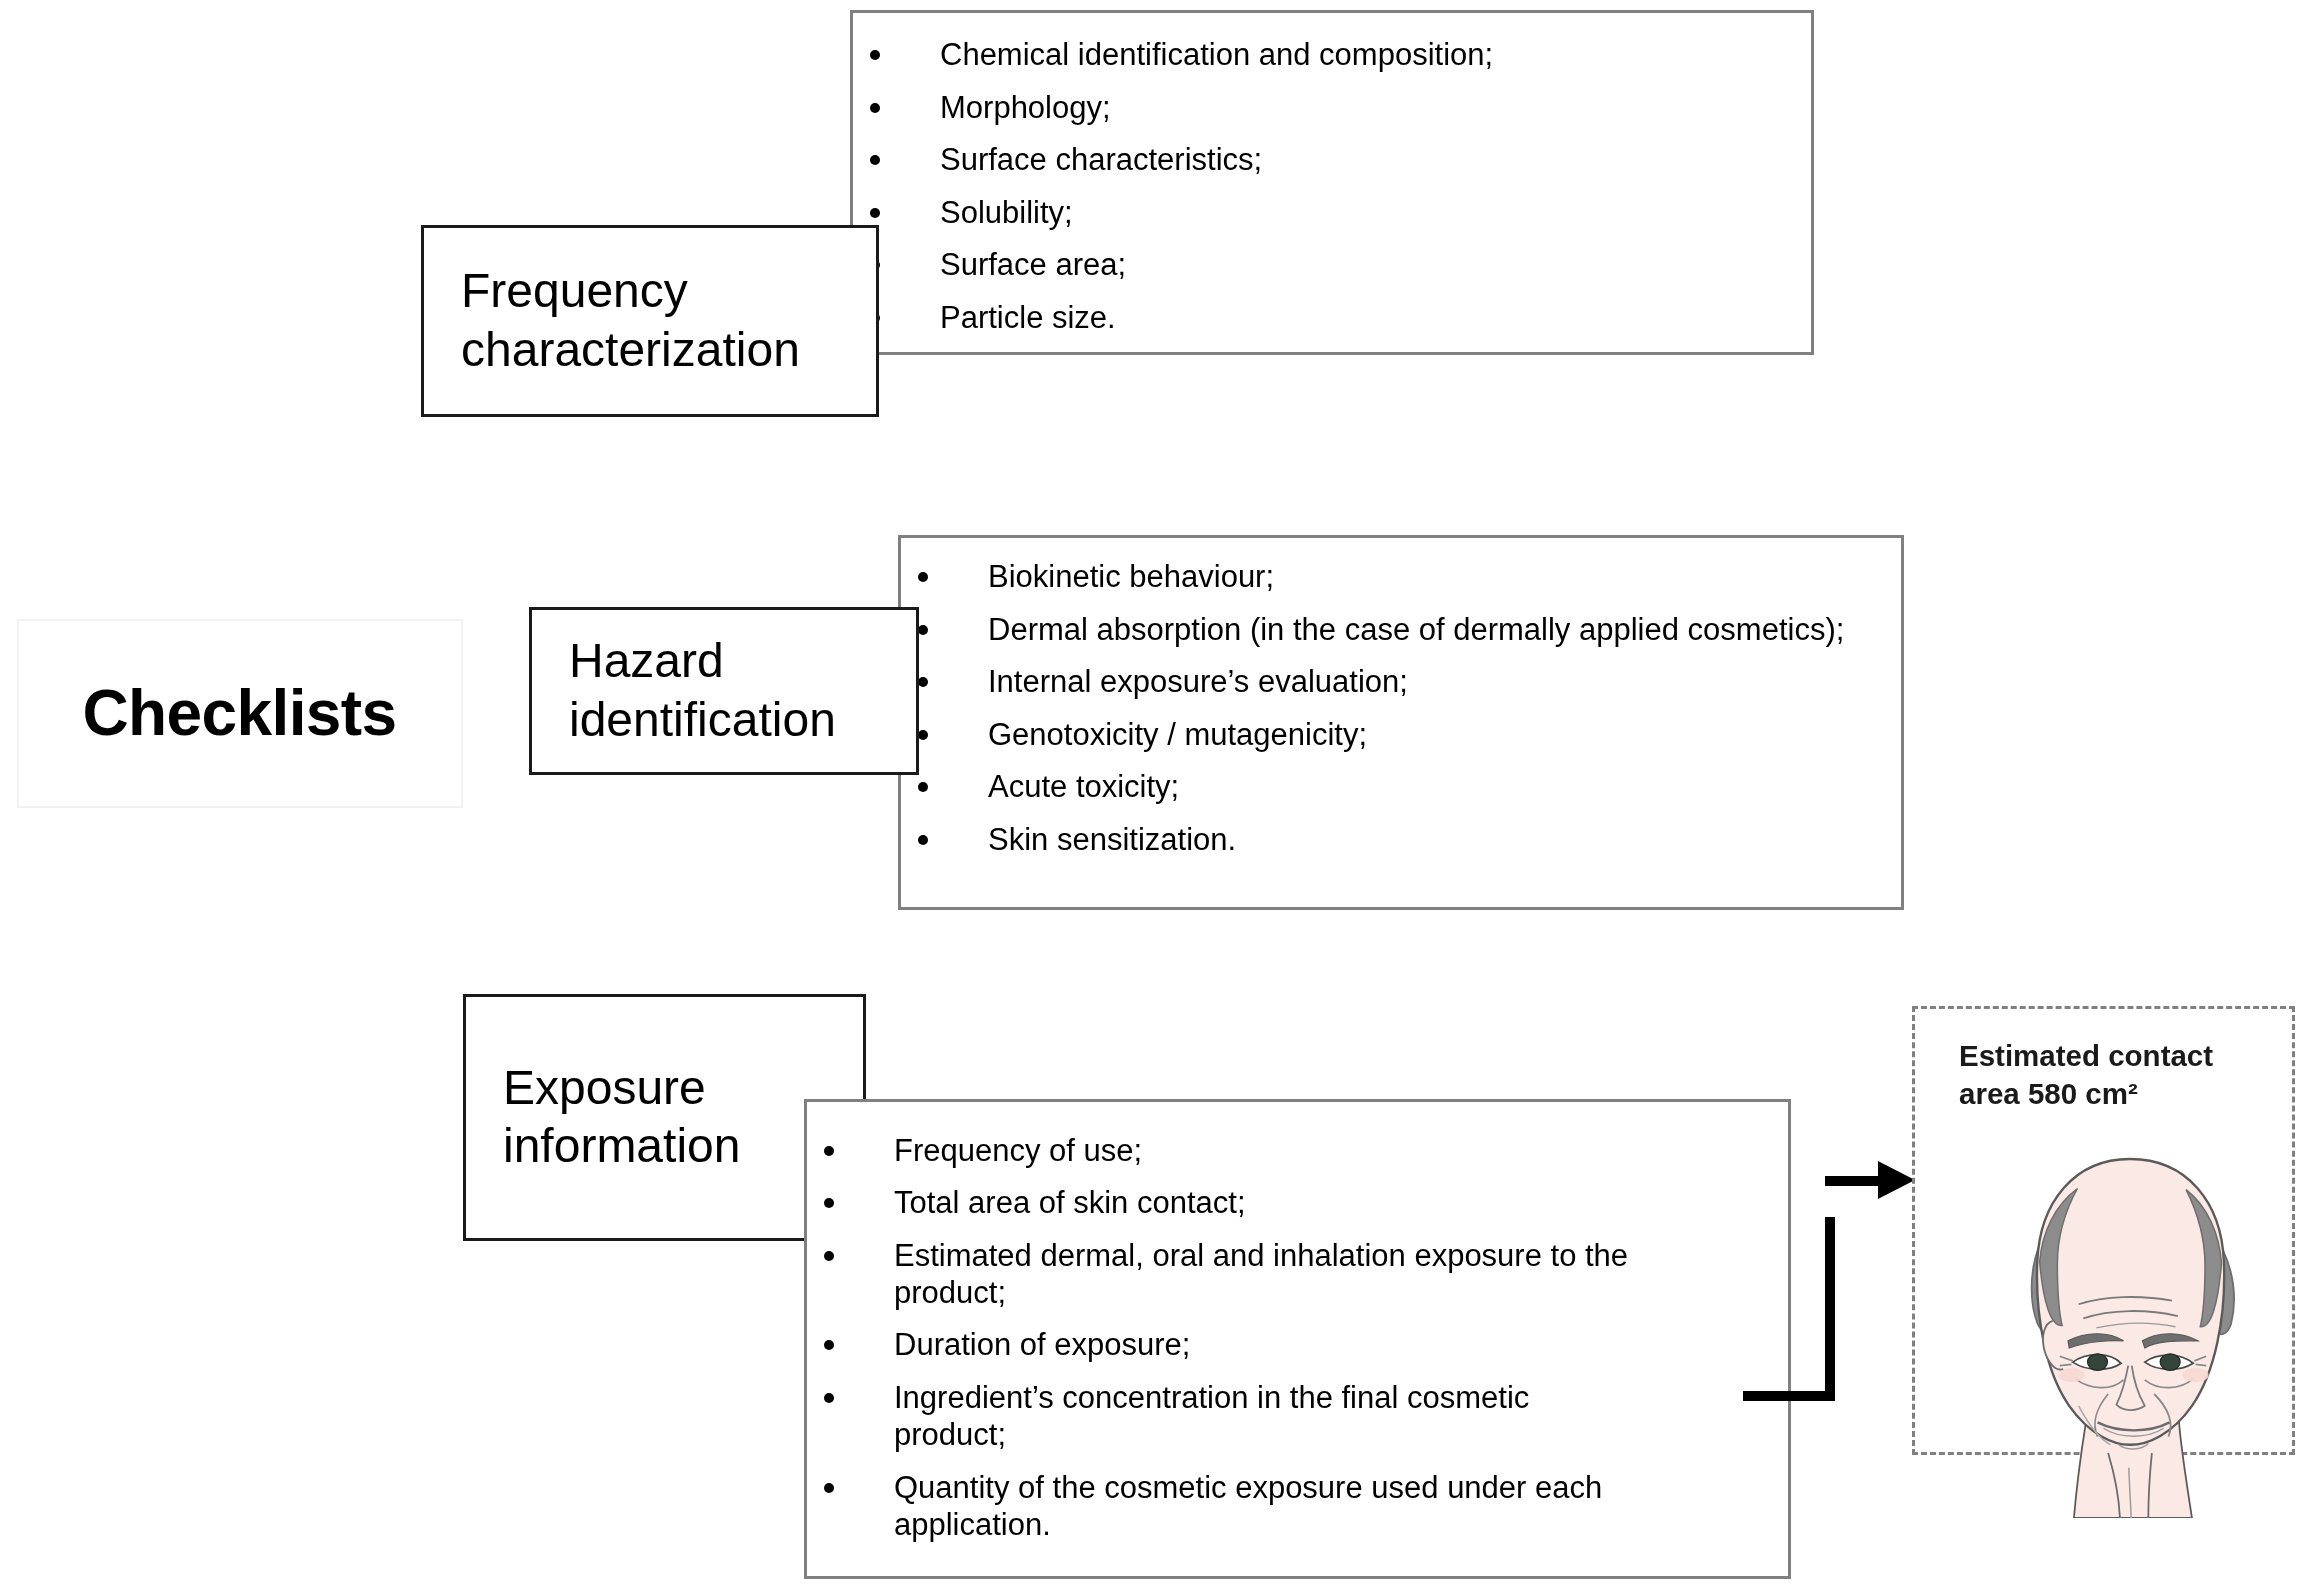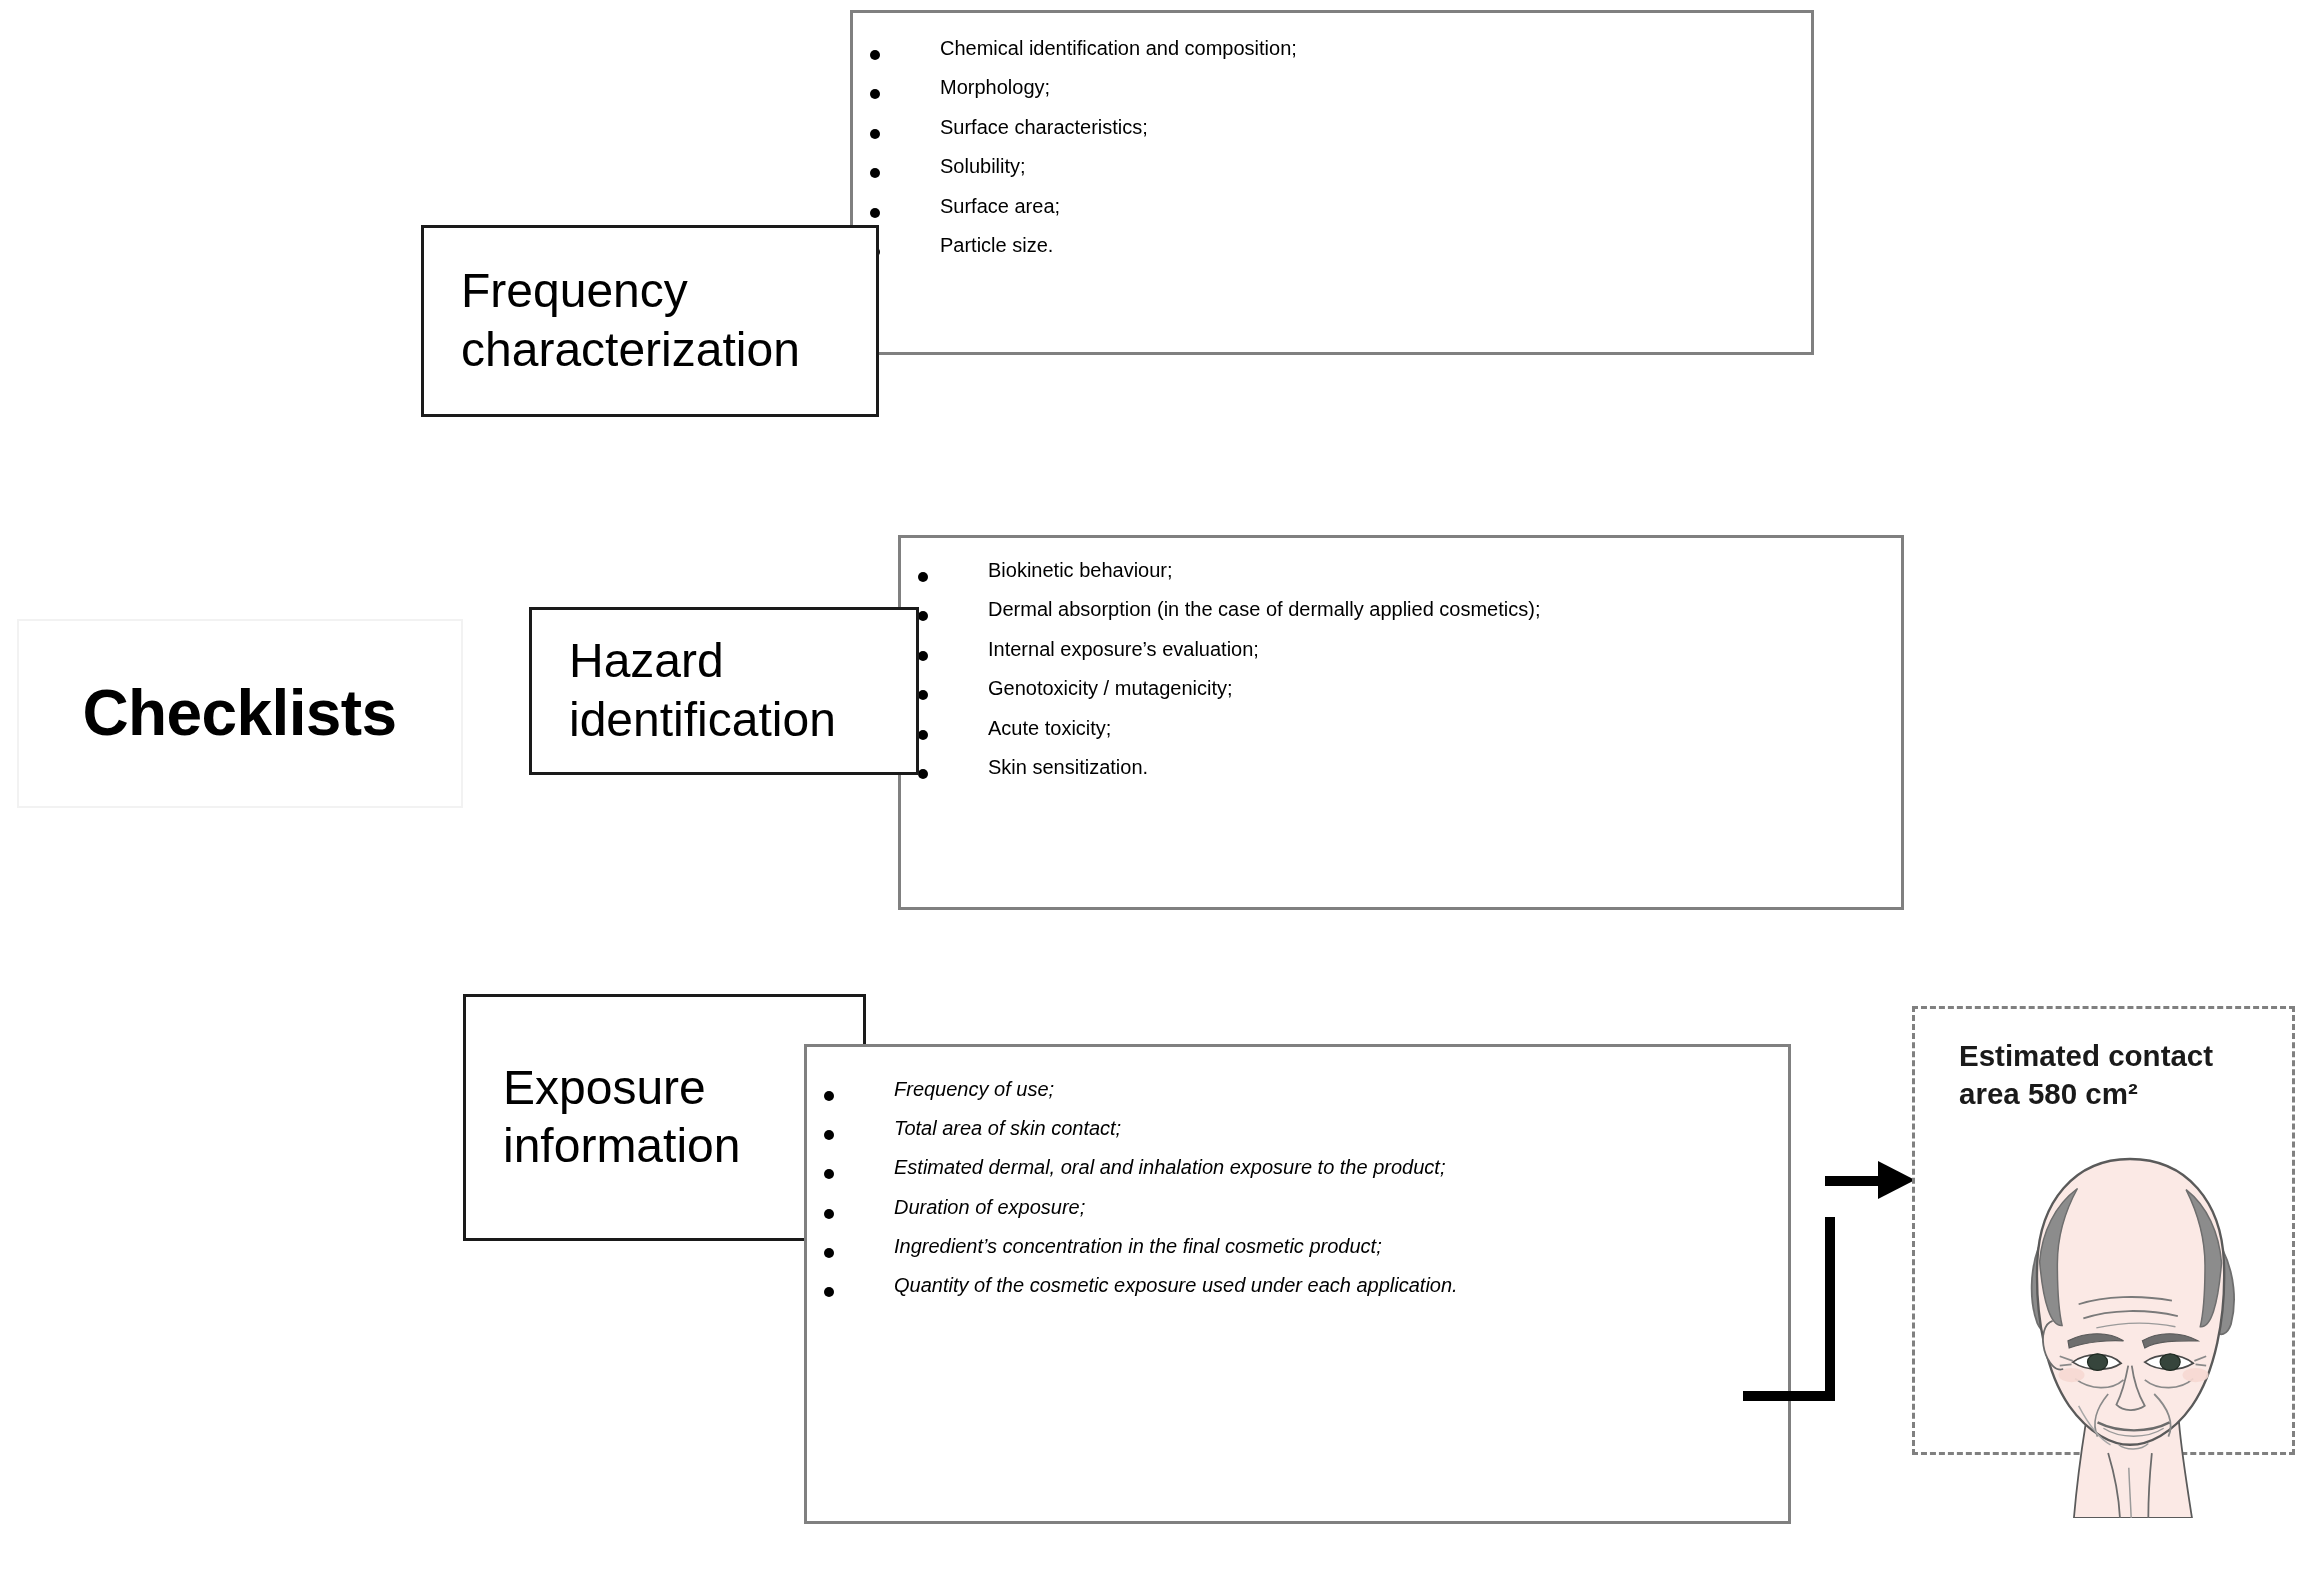--- a/index.html
+++ b/index.html
@@ -75,21 +75,21 @@
 
   
   ul.bullets {
     position: absolute;
     margin: 0;
     padding: 0;
     list-style: none;
   }
   ul.bullets li {
     position: relative;
-    font-size: 20px;
+    font-size: 31px;
     color: #000000;
     line-height: 1.20;
     padding-left: 87px;
     margin-bottom: 15.4px;
   }
   ul.bullets li::before {
     content: "";
     position: absolute;
     left: 16.5px;
     top: 14px;
@@ -190,21 +190,21 @@
   <div class="box label-box" style="left:529px; top:607px; width:390px; height:168px;">
     <div class="label-text">Hazard
 identification</div>
   </div>
 
   <div class="box label-box" style="left:463px; top:994px; width:403px; height:247px;">
     <div class="label-text">Exposure
 information</div>
   </div>
 
-  <div class="box content-box" style="left:804px; top:1044px; width:987px; height:480px;font-style:italic;">
+  <div class="box content-box" style="left:804px; top:1099px; width:987px; height:480px;">
     <ul class="bullets" style="left:0px; top:29.5px; width:839px;">
       <li>Frequency of use;</li>
       <li>Total area of skin contact;</li>
       <li>Estimated dermal, oral and inhalation exposure to the product;</li>
       <li>Duration of exposure;</li>
       <li>Ingredient’s concentration in the final cosmetic product;</li>
       <li>Quantity of the cosmetic exposure used under each application.</li>
     </ul>
   </div>
 

